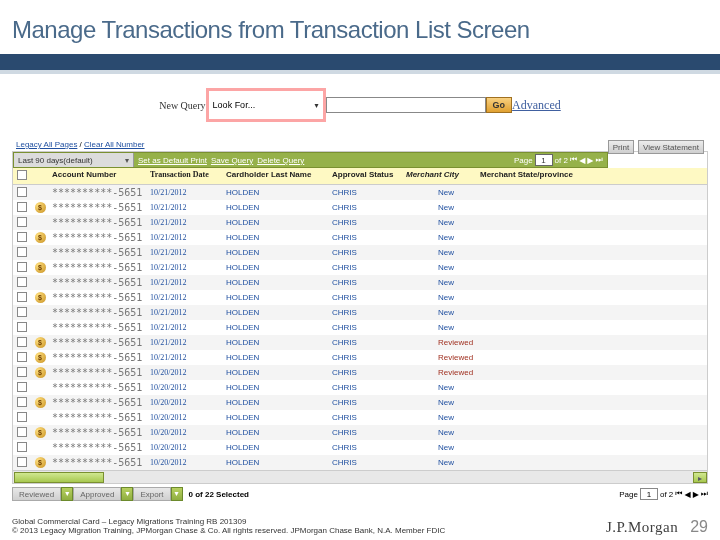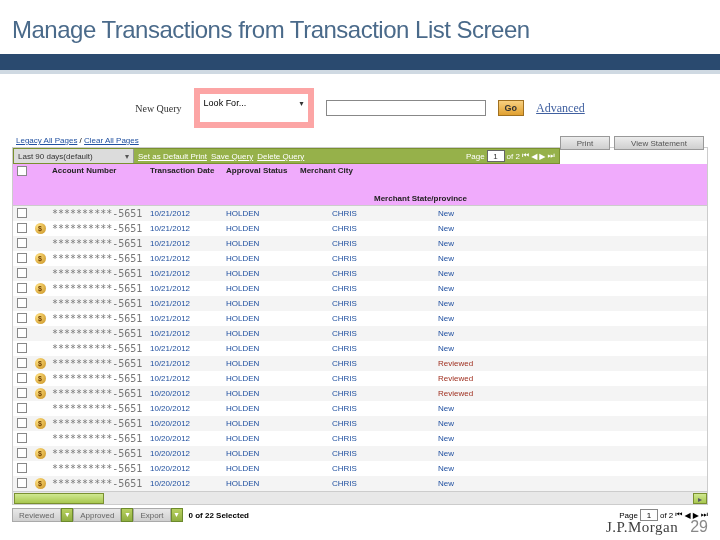--- a/index.html
+++ b/index.html
@@ -2,50 +2,50 @@
 <html><head>
 <meta charset="utf-8">
 <style>
   * { box-sizing: border-box; margin: 0; padding: 0; }
   body { font-family: Arial, sans-serif; background: #fff; width: 720px; height: 540px; overflow: hidden; position: relative; }
   .title-bar { position: relative; padding: 16px 12px 8px; }
   .title-text { font-family: "Trebuchet MS", sans-serif; font-size: 24px; color: #4a6a8a; font-weight: 400; letter-spacing: -0.5px; }
   .title-underline { height: 16px; background: #2a4a6f; margin-top: 2px; }
   .title-shadow { height: 4px; background: #cfd9e2; }
   .content { padding: 10px 12px 0 12px; }
-  .query-bar { display: flex; gap: 12px; align-items: center; justify-content: center; font-size: 9px; padding: 4px 0; margin-bottom: 2px; }
+  .query-bar { display: flex; gap: 0; align-items: center; justify-content: center; font-size: 9px; padding: 4px 0; margin-bottom: 12px; }
   .q-label { font-family: "Times New Roman", serif; color: #333; font-size: 10px; }
-  .look-for { border: 6px solid #fca5a5; background: #fff; height: 16px; width: 120px; font-size: 9px; padding: 14px 4px; display: flex; align-items: flex-end; justify-content: space-between; }
+  .look-for { border: 3px solid #fca5a5; background: #fff; height: 16px; width: 120px; font-size: 9px; padding: 14px 4px; display: flex; align-items: center; justify-content: space-between; }
   .look-for::after { content: "▾"; font-size: 8px; color: #333; }
   .q-input { border: 1px solid #888; background: #fff; height: 16px; width: 160px; }
   .go-btn { background: linear-gradient(#f8d080,#e0a030); border: 1px solid #a07020; height: 16px; font-size: 9px; padding: 0 6px; font-weight: bold; color: #333; cursor: pointer; }
   .adv-link { font-family: "Times New Roman", serif; color: #4060a0; text-decoration: underline; font-size: 12px; cursor:pointer; }
   .top-links { font-size: 8px; padding: 2px 4px; }
   .link { color: #2050a0; text-decoration: underline; cursor: pointer; }
   .right-controls { float: right; display: flex; gap: 4px; }
-  .small-btn { background: linear-gradient(#ececec,#cfcfcf); border: 1px solid #999; font-size: 8px; height: 14px; padding: 0 16px; color: #555; cursor:pointer; }
+  .small-btn { background: linear-gradient(#ececec,#cfcfcf); border: 1px solid #999; font-size: 8px; height: 14px; padding: 0 4px; color: #555; cursor:pointer; }
   .green-bar { background: #96b14a; height: 16px; display: flex; align-items: center; font-size: 8px; color: #fff; border: 1px solid #7a9030; }
   .green-bar .gb-left { background: #dcdcdc; color: #333; padding: 0 4px; height: 100%; display: flex; align-items: center; border-right: 1px solid #999; width: 120px; position: relative; }
   .gb-left::after { content: "▾"; position: absolute; right: 4px; color: #555; }
   .green-bar a { color: #fff; text-decoration: underline; margin-left: 4px; cursor:pointer; }
   .green-bar .spacer { flex: 1; }
   .pg-ctrl { display: flex; align-items: center; gap: 2px; color: #fff; padding-right: 4px; }
   .pg-ctrl .pg-box { background: #fff; color: #333; width: 18px; height: 12px; text-align: center; line-height: 12px; border: 1px solid #666; }
   .pg-ctrl .nav-icon { cursor: pointer; font-size: 8px; }
-  .hdr-row { background: #f0abfc; display: flex; font-size: 8px; font-weight: bold; color: #222; border-bottom: 1px solid #ccc; }
+  .hdr-row { background: #fef9c3; display: flex; font-size: 8px; font-weight: bold; color: #222; border-bottom: 1px solid #ccc; }
   .hdr-row div, .data-row div { padding: 2px 3px; }
   .col-chk { width: 18px; text-align: center; }
   .col-icon { width: 18px; text-align: center; }
   .col-acct { width: 98px; }
-  .col-date { width: 76px; }
+  .col-date { width: 76px; font-family: Liberation Serif, serif; }
   .col-last { width: 106px; }
   .col-first { width: 106px; }
   .col-status { width: 74px; }
-  .col-merch { width: 74px; }
-  .col-state { width: 100px; margin-top: 28px; }
+  .col-merch { width: 74px; font-style: italic; }
+  .col-state { width: 100px; }
   .data-row { display: flex; font-size: 8px; color: #333; height: 15px; align-items: center; }
   .data-row:nth-child(odd) { background: #f4f4f4; }
   .data-row:nth-child(even) { background: #fff; }
   .chk { width: 10px; height: 10px; border: 1px solid #888; background: #fff; display: inline-block; cursor:pointer; }
   .coin { width: 11px; height: 11px; border-radius: 50%; background: radial-gradient(circle at 30% 30%, #ffe080, #c89020); display: inline-block; text-align: center; line-height: 11px; font-size: 7px; color: #704000; font-weight: bold; }
   .acct { color: #777; font-family: monospace; font-size: 10px; }
   .card-link { color: #2050a0; }
   .review { color: #a03020; }
   .table-shell { border: 1px solid #ccc; }
   .scroll-bottom { height: 13px; background: #e8e8e8; display: flex; align-items: center; border-top: 1px solid #ccc; }
@@ -78,21 +78,21 @@
         <span>Look For...</span>
       </div>
     <div class="q-input"></div>
     <button class="go-btn">Go</button>
     <span class="adv-link">Advanced</span>
   </div>
 
   <div class="top-links">
     <span class="link">Legacy All Pages</span>
     <span> / </span>
-    <span class="link">Clear All Pages</span>
+    <span class="link">Clear All Number</span>
     <span class="right-controls">
       <button class="small-btn">Print</button>
       <button class="small-btn">View Statement</button>
     </span>
   </div>
 
   <div class="table-shell">
     <div class="green-bar">
       <div class="gb-left">
           <span>Last 90 days(default)</span>
@@ -110,20 +110,21 @@
         <span class="nav-icon">▶</span>
         <span class="nav-icon">⏭</span>
       </div>
     </div>
 
     <div class="hdr-row">
       <div class="col-chk"><span class="chk"></span></div>
       <div class="col-icon"></div>
       <div class="col-acct">Account Number</div>
       <div class="col-date">Transaction Date</div>
+      <div class="col-last">Cardholder Last Name</div>
       <div class="col-status">Approval Status</div>
       <div class="col-merch">Merchant City</div>
       <div class="col-state">Merchant State/province</div>
     </div>
 
     <div id="rows-host">
         <div class="data-row">
           <div class="col-chk"><span class="chk"></span></div>
           <div class="col-icon"></div>
           <div class="col-acct"><span class="acct">**********-5651</span></div>
@@ -355,15 +356,19 @@
       <span class="nav-icon" style="cursor:pointer">⏮</span>
       <span class="nav-icon" style="cursor:pointer">◀</span>
       <span class="nav-icon" style="cursor:pointer">▶</span>
       <span class="nav-icon" style="cursor:pointer">⏭</span>
     </div>
   </div>
 
 </div>
 
 <div class="page-footer">
+  <div class="footer-text">
+    <div>Global Commercial Card – Legacy Migrations Training RB 201309</div>
+    <div>© 2013 Legacy Migration Training, JPMorgan Chase &amp; Co. All rights reserved. JPMorgan Chase Bank, N.A. Member FDIC</div>
+  </div>
   <div class="jpm-logo">J.P.Morgan</div>
   <div class="page-num">29</div>
 </div>
 
 </body></html>

